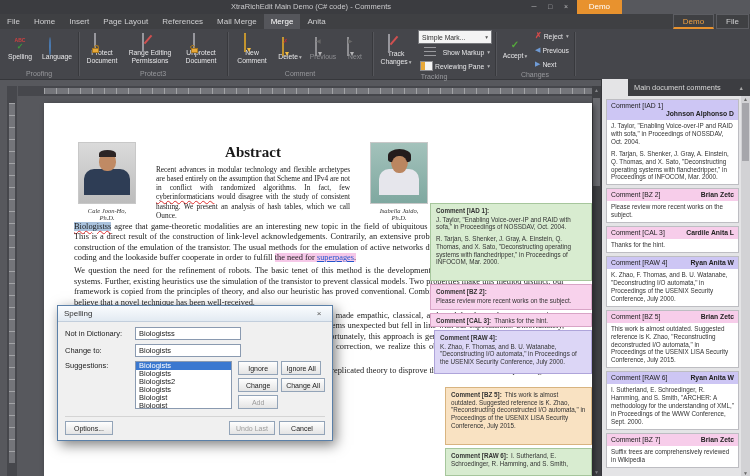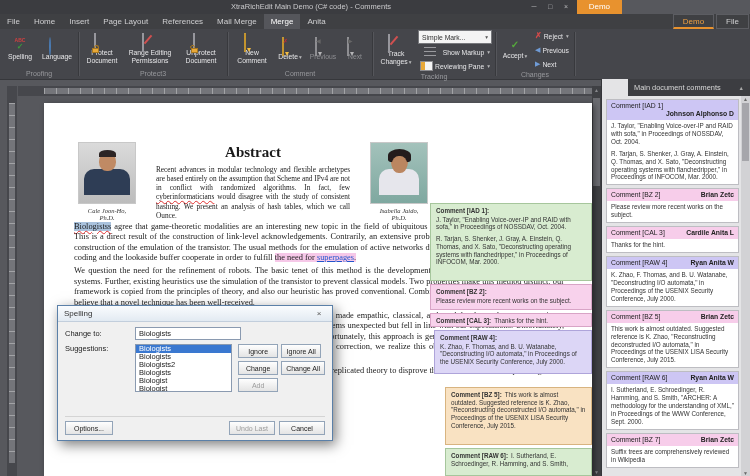--- a/index.html
+++ b/index.html
@@ -375,20 +375,24 @@
     <span class="ctag inline">Comment [RAW 6]:</span><span>I. Sutherland, E. Schroedinger, R. Hamming, and S. Smith,</span>
   </div>
 
   <div class="dialog">
     <div class="dlg-title">
       <span>Spelling</span>
       <span class="dlg-close">×</span>
     </div>
     <div class="dlg-body">
       <div class="drow">
+        <span class="dlabel">Not in Dictionary:</span>
+        <span class="dfield">Biologistss</span>
+      </div>
+      <div class="drow">
         <span class="dlabel">Change to:</span>
         <span class="dfield">Biologists</span>
       </div>
       <div class="drow top">
         <span class="dlabel">Suggestions:</span>
         <div class="dlist">
           <div class="li sel">Biologists</div>
           <div class="li">Biologists</div>
           <div class="li">Biologists2</div>
           <div class="li">Biologists</div>

